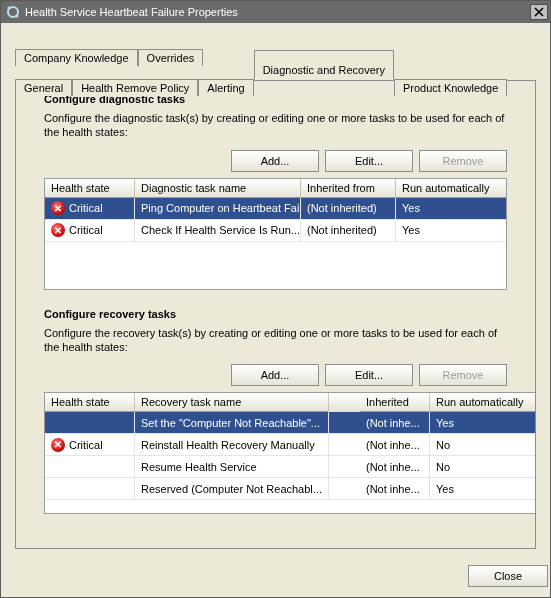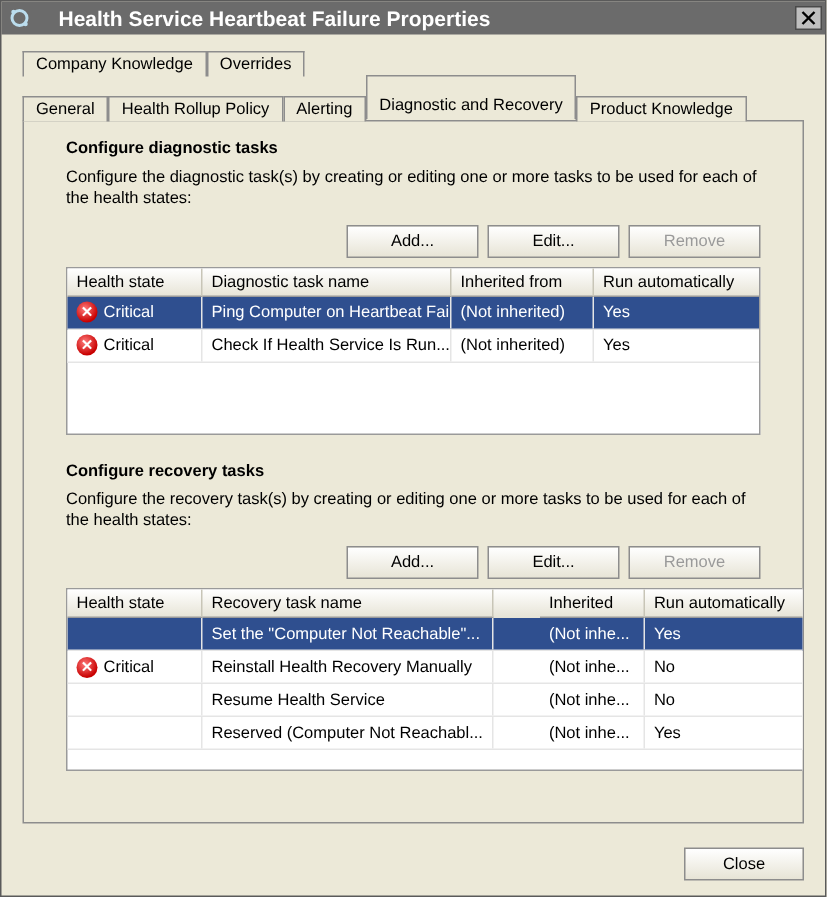--- a/index.html
+++ b/index.html
@@ -28,23 +28,22 @@
     align-items: center;
     height: 22px;
     padding: 0 2px 0 4px;
   }
   .titlebar .ticon {
     width: 16px; height: 16px; margin-right: 4px;
     display:flex; align-items:center; justify-content:center;
   }
   .titlebar .title {
     flex: 1;
-    font-weight: bold;
-    font-size: 14px;
-    margin-left: 14px;
+    font-weight: normal;
+    font-size: 11px;
   }
   .titlebar .closebtn {
     width: 18px; height: 16px;
     background: #bfbfbf;
     border: 1px solid #4a4a4a;
     display:flex; align-items:center; justify-content:center;
     color:#000;
   }
   .content {
     flex: 1;
@@ -55,21 +54,21 @@
     display:flex;
     align-items:flex-end;
   }
   .tab {
     border: 1px solid #8d8d8d;
     border-bottom: none;
     background: #ece9d8;
     padding: 2px 8px;
     margin-right: 0px;
     position: relative;
-    top: 1px;
+    top: 16px;
     font-size: 11px;
     cursor: default;
   }
   .tab.active {
     background:#ece9d8;
     top: 0px;
     padding-top:13px;
     padding-bottom:3px;
     border-bottom: 1px solid #ece9d8;
     z-index: 2;
@@ -174,21 +173,21 @@
     height:16px;
     background: linear-gradient(to bottom, #fff, #e1ded0);
     border-bottom:1px solid #bbb;
     display:flex; align-items:center; justify-content:center;
     font-size:9px;
   }
   .scroll .arrow.dn { border-bottom:none; border-top:1px solid #bbb; }
   .scroll .track { flex:1; }
 
   .footer {
-    padding: 10px 14px;
+    padding: 10px 2px;
     display:flex;
     justify-content:flex-end;
   }
   .critical-icon {
     width:14px; height:14px; border-radius:50%;
     background: radial-gradient(circle at 40% 35%, #ff7b7b, #c80000 70%);
     display:flex; align-items:center; justify-content:center;
     color:#fff; font-size:10px; font-weight:bold;
     flex-shrink:0;
   }
@@ -213,21 +212,21 @@
     </span>
   </div>
 
   <div class="content">
     <div class="tabs-row">
       <div class="tab">Company Knowledge</div>
       <div class="tab">Overrides</div>
     </div>
     <div class="tabs-row">
       <div class="tab">General</div>
-      <div class="tab">Health Rollup Policy</div>
+      <div class="tab">Health Remove Policy</div>
       <div class="tab">Alerting</div>
       <div class="tab active">Diagnostic and Recovery</div>
       <div class="tab">Product Knowledge</div>
     </div>
 
     <div class="tabbody">
 
       <div class="section-title">Configure diagnostic tasks</div>
       <div class="section-desc">Configure the diagnostic task(s) by creating or editing one or more tasks to be used for each of the health states:</div>
       <div class="btn-row">

